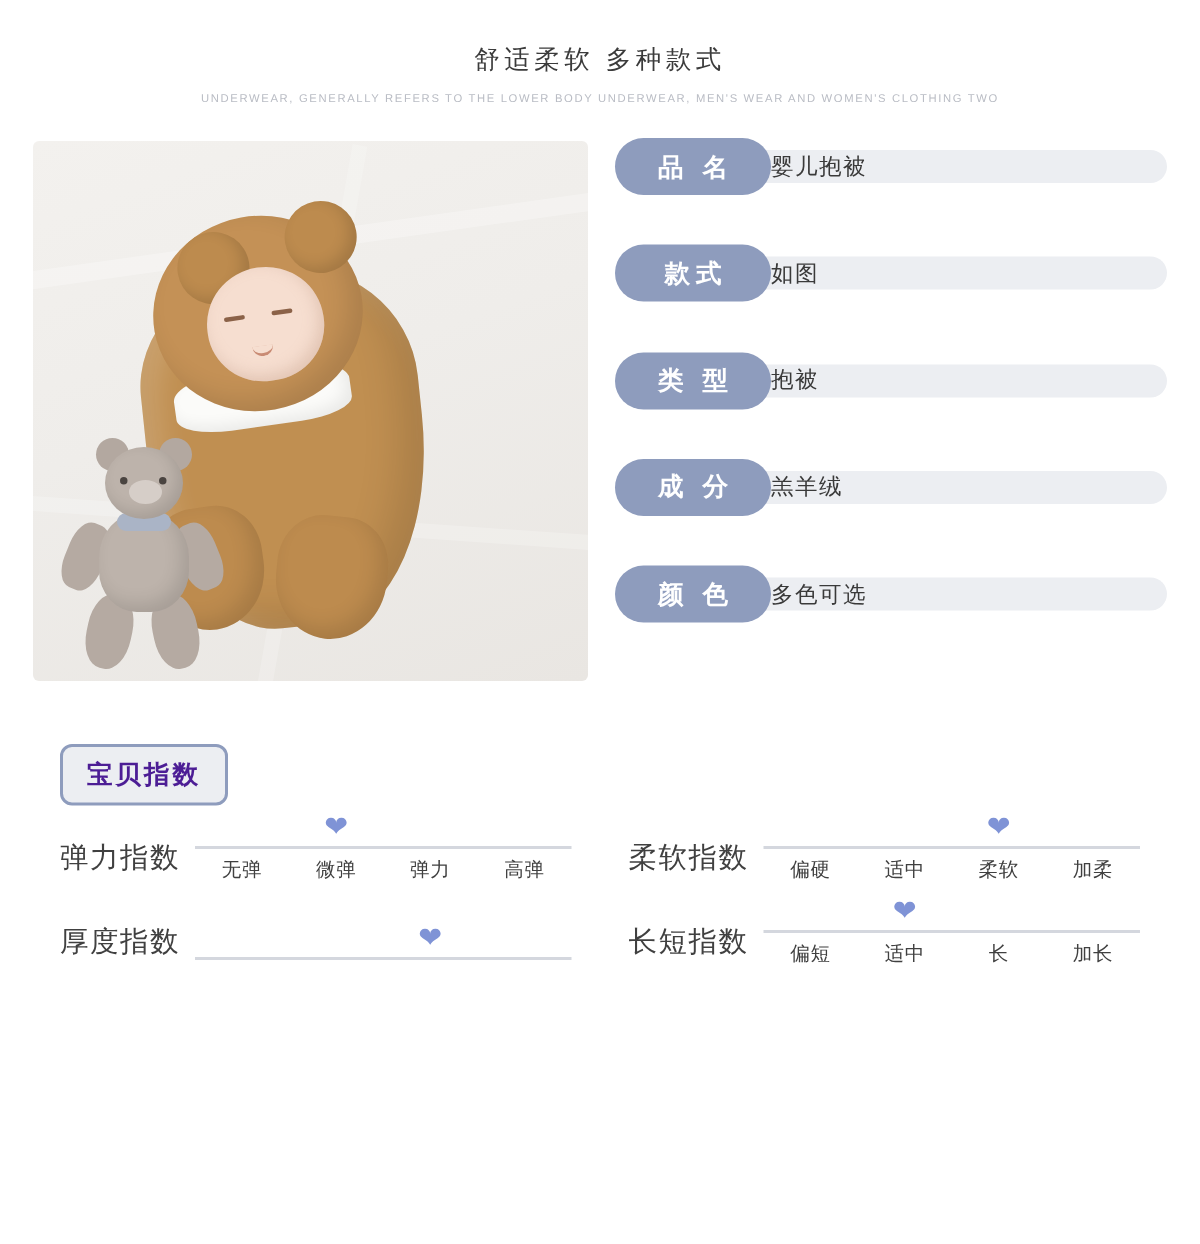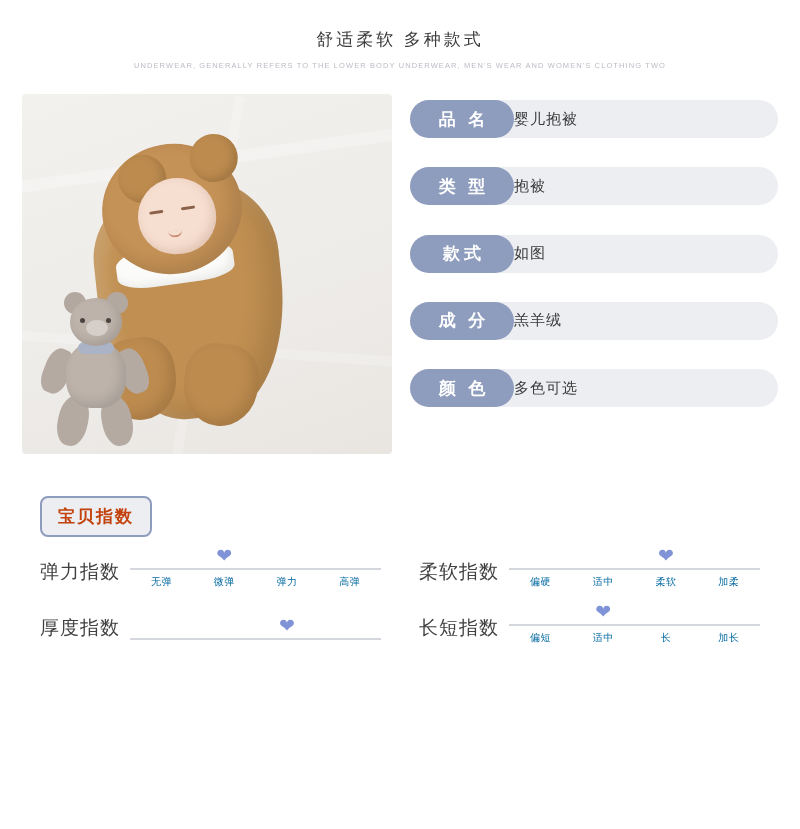--- a/index.html
+++ b/index.html
@@ -193,21 +193,21 @@
     flex: 1 1 auto;
     display: flex;
     flex-direction: column;
     justify-content: space-between;
     padding-top: 6px;
     padding-bottom: 38px;
   }
   .spec-row {
     display: flex;
     align-items: center;
-    height: 38px;
+    height: 22px;
     background: #eceef2;
     border-radius: 19px;
     margin-bottom: 9px;
   }
   .spec-label {
     width: 104px;
     height: 38px;
     flex: 0 0 auto;
     background: #8e9cbd;
     color: #ffffff;
@@ -233,21 +233,21 @@
     padding: 0 40px;
   }
   .index-badge {
     display: inline-block;
     background: #eceef2;
     border: 2px solid #8e9cbd;
     border-radius: 8px;
     padding: 7px 16px;
     font-size: 17px;
     font-weight: 700;
-    color: #c2410c;
+    color: #4c1d95;
     letter-spacing: 2px;
   }
   .index-grid {
     margin-top: 22px;
     display: grid;
     grid-template-columns: 1fr 1fr;
     gap: 26px 38px;
   }
   .index-item {
     display: flex;
@@ -282,22 +282,22 @@
     line-height: 16px;
     transform: translateX(-50%);
     text-align: center;
   }
   .ticks {
     display: flex;
   }
   .tick {
     flex: 1 1 0;
     text-align: center;
-    font-size: 10px;
-    color: #0369a1;
+    font-size: 13px;
+    color: #404040;
     letter-spacing: 0.5px;
   }
 </style>
 </head>
 <body>
 
 <div class="page">
 
   <div class="header">
     <div class="subtitle-top">舒适柔软  多种款式</div>
@@ -342,26 +342,26 @@
         <div class="t-eye r"></div>
       </div>
     </div>
 
     <div class="specs">
       <div class="spec-row">
         <div class="spec-label">品 名</div>
         <div class="spec-value">婴儿抱被</div>
       </div>
       <div class="spec-row">
+        <div class="spec-label">款式</div>
+        <div class="spec-value">如图</div>
+      </div>
+      <div class="spec-row">
         <div class="spec-label">类 型</div>
         <div class="spec-value">抱被</div>
-      </div>
-      <div class="spec-row">
-        <div class="spec-label">款式</div>
-        <div class="spec-value">如图</div>
       </div>
       <div class="spec-row">
         <div class="spec-label">成 分</div>
         <div class="spec-value">羔羊绒</div>
       </div>
       <div class="spec-row">
         <div class="spec-label">颜 色</div>
         <div class="spec-value">多色可选</div>
       </div>
     </div>

